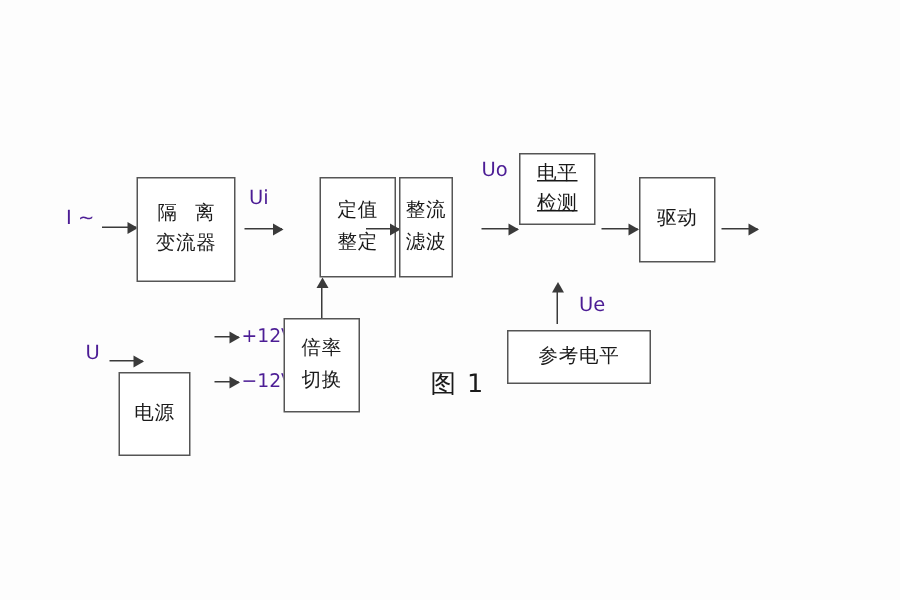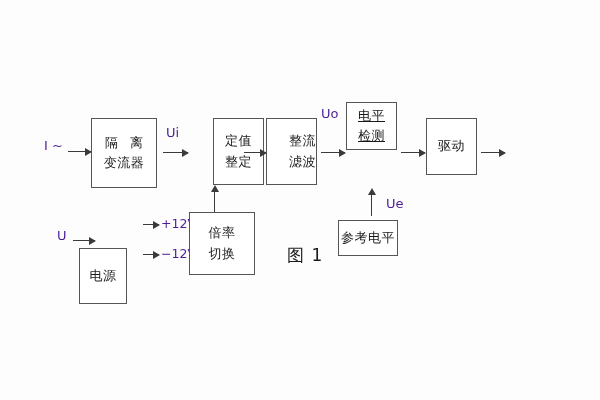--- a/index.html
+++ b/index.html
@@ -109,21 +109,21 @@
   <div class="lbl" style="left:166px; top:125px;">Ui</div>
   <div class="harrow" style="left:163px; top:152px; width:25px;"></div>
 
   <div class="block" style="left:189px; top:118px; width:51px; height:67px;margin-left:24px;">
     <span class="ln">定值</span>
     <span class="ln">整定</span>
   </div>
 
   <div class="harrow" style="left:244px; top:152px; width:22px;"></div>
 
-  <div class="block" style="left:266px; top:118px; width:51px; height:67px;align-items:flex-end;">
+  <div class="block" style="left:266px; top:118px; width:36px; height:67px;">
     <span class="ln">整流</span>
     <span class="ln">滤波</span>
   </div>
 
   <div class="lbl" style="left:321px; top:106px;">Uo</div>
   <div class="harrow" style="left:321px; top:152px; width:24px;"></div>
 
   <div class="block" style="left:346px; top:102px; width:51px; height:48px;text-decoration:underline;">
     <span class="ln">电平</span>
     <span class="ln">检测</span>
@@ -144,29 +144,29 @@
   <div class="block" style="left:79px; top:212px; width:48px; height:56px;margin-top:36px;">
     <span class="ln">电源</span>
   </div>
 
   <div class="harrow" style="left:143px; top:224px; width:16px;"></div>
   <div class="lbl small" style="left:161px; top:216px;">+12V</div>
 
   <div class="harrow" style="left:143px; top:254px; width:16px;"></div>
   <div class="lbl small" style="left:161px; top:246px;">−12V</div>
 
-  <div class="block" style="left:189px; top:212px; width:66px; height:63px;">
+  <div class="block" style="left:189px; top:212px; width:51px; height:63px;">
     <span class="ln">倍率</span>
     <span class="ln">切换</span>
   </div>
 
   <div class="varrow" style="left:214px; top:191px; height:21px;"></div>
 
   <div class="caption" style="left:287px; top:244px;">图 1</div>
 
   <div class="lbl" style="left:386px; top:196px;">Ue</div>
   <div class="varrow" style="left:371px; top:194px; height:22px;"></div>
 
-  <div class="block" style="left:338px; top:220px; width:60px; height:36px;">
+  <div class="block" style="left:338px; top:220px; width:96px; height:36px;">
     <span class="ln">参考电平</span>
   </div>
 
 </div>
 
 </body></html>

